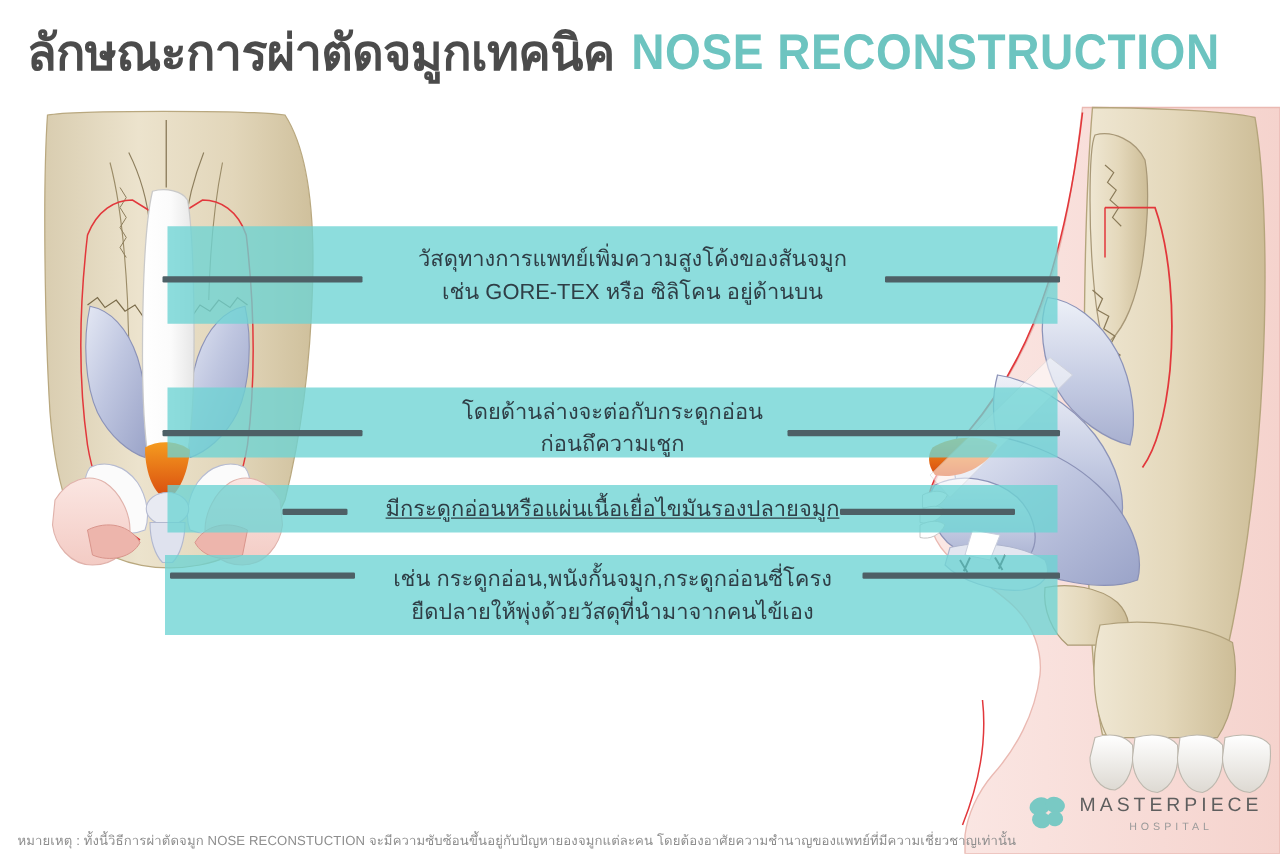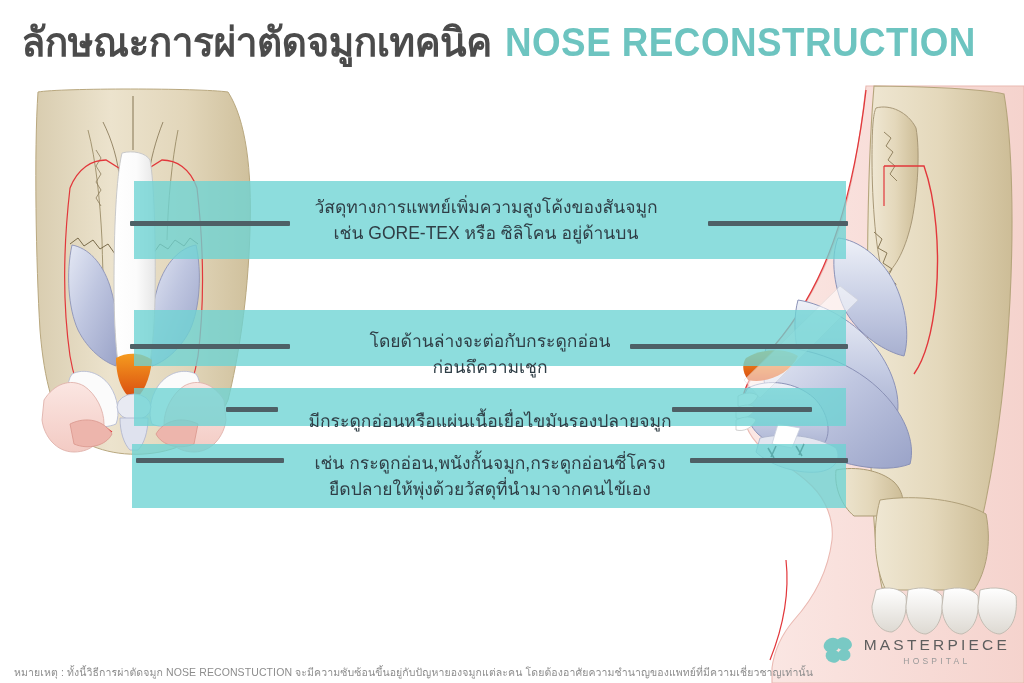--- a/index.html
+++ b/index.html
@@ -237,35 +237,35 @@
 
   <div class="title-bar">
     <span class="title-th">ลักษณะการผ่าตัดจมูกเทคนิค</span>
     <span class="title-en">NOSE RECONSTRUCTION</span>
   </div>
 
   <div id="callout-layer">
       <div class="band" style="left: 134px; top: 181px; width: 712px; height: 78px;"></div>
       <div class="leader" style="left: 130px; top: 221px; width: 160px;"></div>
       <div class="leader" style="left: 708px; top: 221px; width: 140px;"></div>
-      <div class="band-text" style="left: 242px; top: 194px; width: 488px;">
+      <div class="band-text" style="left: 262px; top: 194px; width: 488px;">
         <div>วัสดุทางการแพทย์เพิ่มความสูงโค้งของสันจมูก</div>
         <div>เช่น GORE-TEX หรือ ซิลิโคน อยู่ด้านบน</div>
       </div>
       <div class="band" style="left: 134px; top: 310px; width: 712px; height: 56px;"></div>
       <div class="leader" style="left: 130px; top: 344px; width: 160px;"></div>
       <div class="leader" style="left: 630px; top: 344px; width: 218px;"></div>
-      <div class="band-text" style="left: 246px; top: 328px; width: 488px;">
+      <div class="band-text" style="left: 246px; top: 316px; width: 488px;">
         <div>โดยด้านล่างจะต่อกับกระดูกอ่อน</div>
         <div>ก่อนถึความเชูก</div>
       </div>
       <div class="band" style="left: 134px; top: 388px; width: 712px; height: 38px;"></div>
       <div class="leader" style="left: 226px; top: 407px; width: 52px;"></div>
       <div class="leader" style="left: 672px; top: 407px; width: 140px;"></div>
-      <div class="band-text" style="left: 246px; top: 408px; width: 488px;">
+      <div class="band-text" style="left: 246px; top: 394px; width: 488px; text-decoration: underline;">
         <div>มีกระดูกอ่อนหรือแผ่นเนื้อเยื่อไขมันรองปลายจมูก</div>
       </div>
       <div class="band" style="left: 132px; top: 444px; width: 714px; height: 64px;"></div>
       <div class="leader" style="left: 136px; top: 458px; width: 148px;"></div>
       <div class="leader" style="left: 690px; top: 458px; width: 158px;"></div>
       <div class="band-text" style="left: 246px; top: 450px; width: 488px;">
         <div>เช่น กระดูกอ่อน,พนังกั้นจมูก,กระดูกอ่อนซี่โครง</div>
         <div>ยืดปลายให้พุ่งด้วยวัสดุที่นำมาจากคนไข้เอง</div>
       </div>
     </div>

